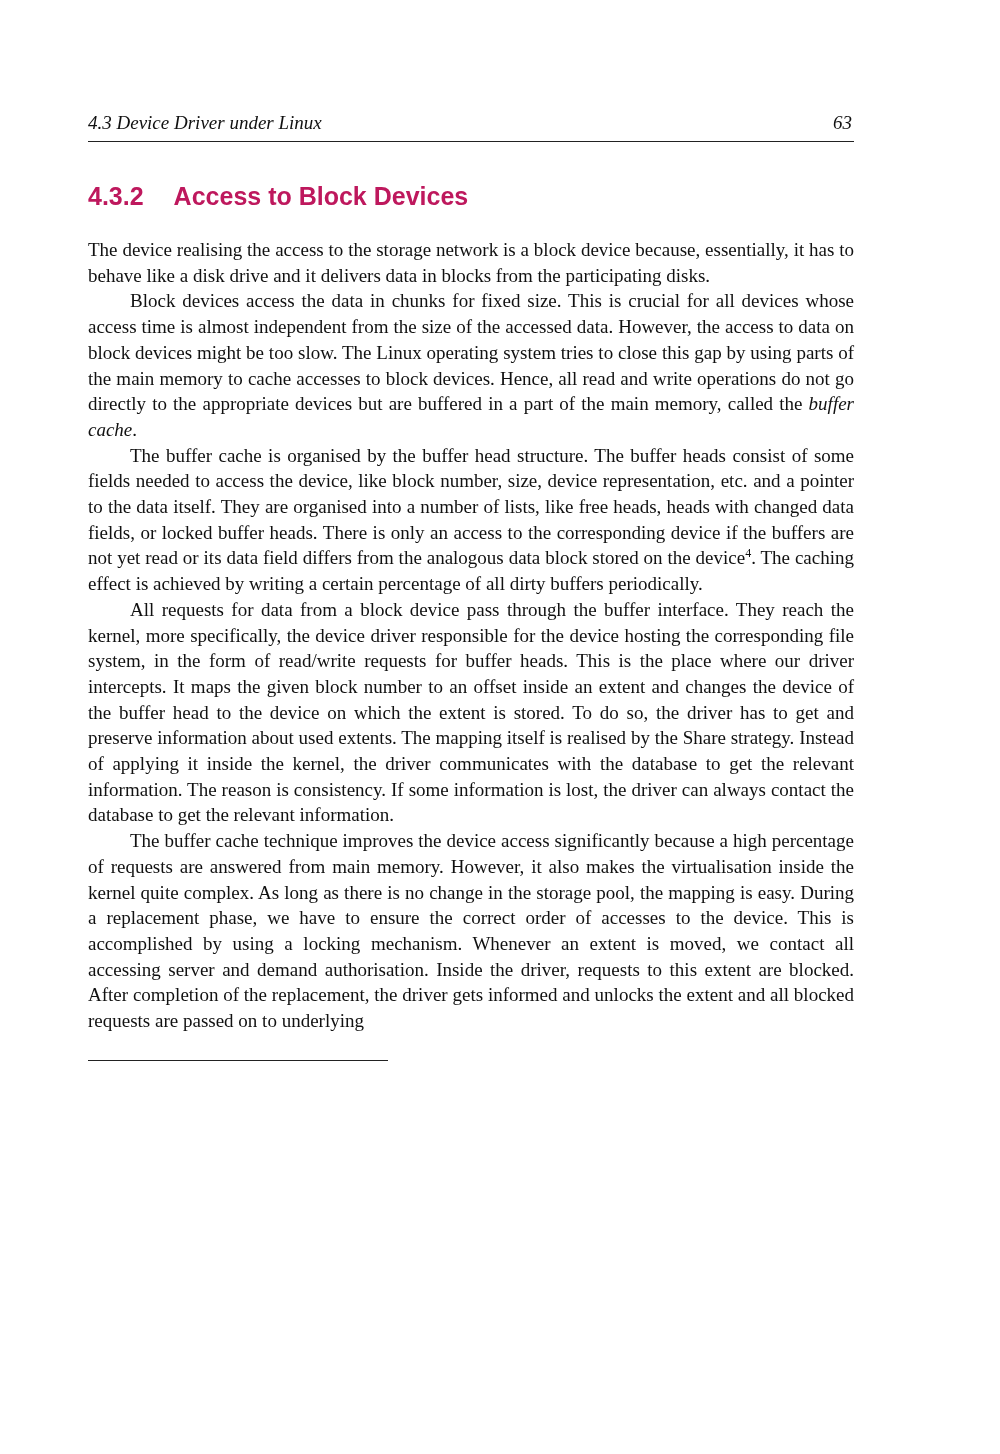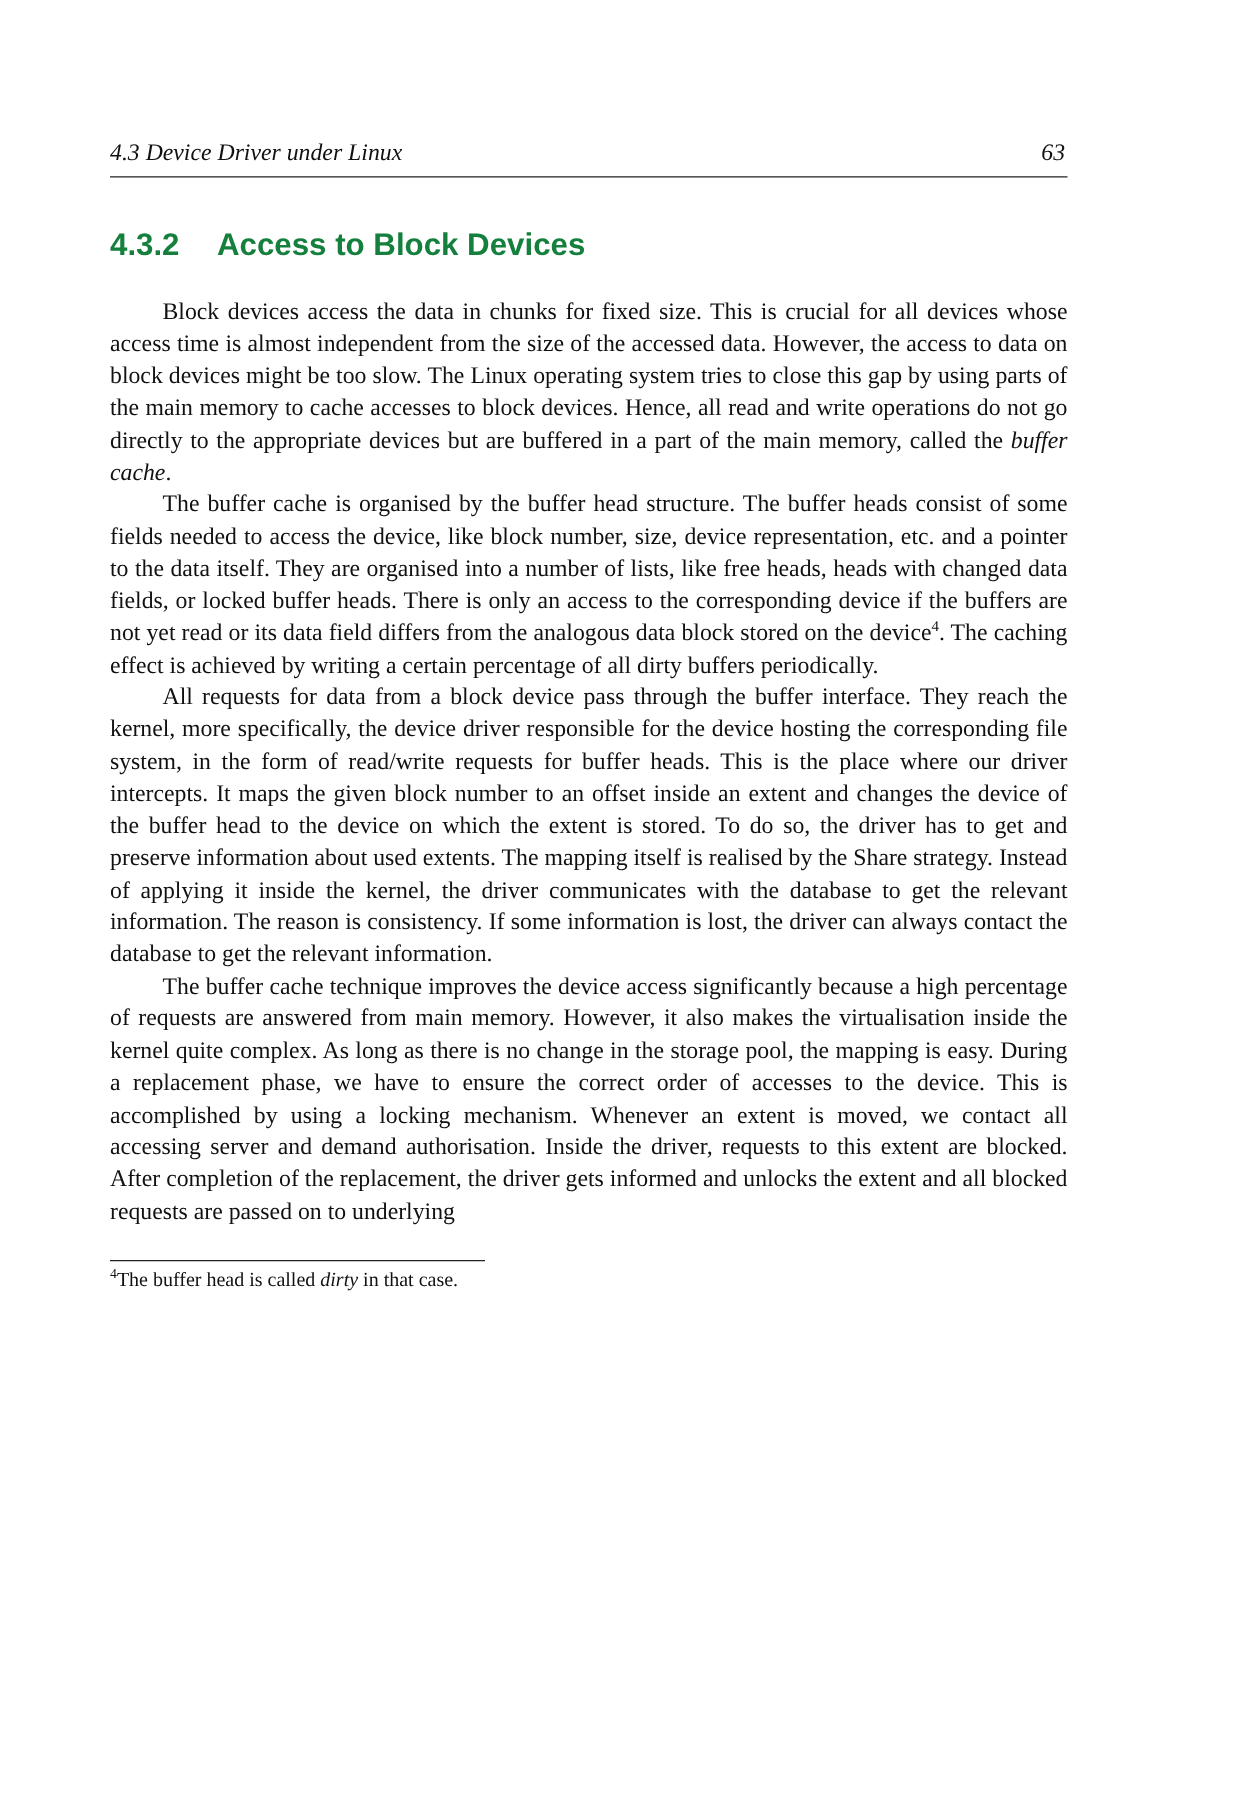--- a/index.html
+++ b/index.html
@@ -28,21 +28,21 @@
   .header-rule {
     border: none;
     border-top: 1.5px solid #222222;
     margin: 7px 0 0 0;
   }
   .section-heading {
     margin: 40px 0 26px 0;
     font-family: "Liberation Sans", sans-serif;
     font-weight: bold;
     font-size: 25px;
-    color: #15803d;
+    color: #be185d;
   }
   .section-heading .sec-num {
     display: inline-block;
     margin-right: 30px;
   }
   .body-text p {
     margin: 0;
     font-size: 19px;
     line-height: 25.7px;
     text-align: justify;
@@ -87,29 +87,29 @@
     <span>63</span>
   </div>
   <hr class="header-rule">
 
   <div class="section-heading">
     <span class="sec-num">4.3.2</span><span>Access to Block Devices</span>
   </div>
 
   <div class="body-text">
 
+    <p class="noindent">The device realising the access to the storage network is a block device because, essentially, it has to behave like a disk drive and it delivers data in blocks from the participating disks.</p>
 
     <p><span>Block devices access the data in chunks for fixed size. This is crucial for all devices whose access time is almost independent from the size of the accessed data. However, the access to data on block devices might be too slow. The Linux operating system tries to close this gap by using parts of the main memory to cache accesses to block devices. Hence, all read and write operations do not go directly to the appropriate devices but are buffered in a part of the main memory, called the </span><em>buffer cache</em><span>.</span></p>
 
     <p><span>The buffer cache is organised by the buffer head structure. The buffer heads consist of some fields needed to access the device, like block number, size, device representation, etc.  and a pointer to the data itself.  They are organised into a number of lists, like free heads, heads with changed data fields, or locked buffer heads.  There is only an access to the corresponding device if the buffers are not yet read or its data field differs from the analogous data block stored on the device</span><sup class="fn-mark">4</sup><span>. The caching effect is achieved by writing a certain percentage of all dirty buffers periodically.</span></p>
 
     <p>All requests for data from a block device pass through the buffer interface. They reach the kernel, more specifically, the device driver responsible for the device hosting the corresponding file system, in the form of read/write requests for buffer heads. This is the place where our driver intercepts. It maps the given block number to an offset inside an extent and changes the device of the buffer head to the device on which the extent is stored. To do so, the driver has to get and preserve information about used extents. The mapping itself is realised by the Share strategy. Instead of applying it inside the kernel, the driver communicates with the database to get the relevant information. The reason is consistency. If some information is lost, the driver can always contact the database to get the relevant information.</p>
 
     <p>The buffer cache technique improves the device access significantly because a high percentage of requests are answered from main memory. However, it also makes the virtualisation inside the kernel quite complex. As long as there is no change in the storage pool, the mapping is easy. During a replacement phase, we have to ensure the correct order of accesses to the device. This is accomplished by using a locking mechanism. Whenever an extent is moved, we contact all accessing server and demand authorisation. Inside the driver, requests to this extent are blocked. After completion of the replacement, the driver gets informed and unlocks the extent and all blocked requests are passed on to underlying</p>
 
   </div>
 
   <div class="footnote-block">
     <hr class="footnote-rule">
-    <div class="footnote-text"><sup>4</sup><span>The buffer head is called </span><em>dirty</em><span> in that case.</span></div>
   </div>
 
 </div>
 
 </body></html>

